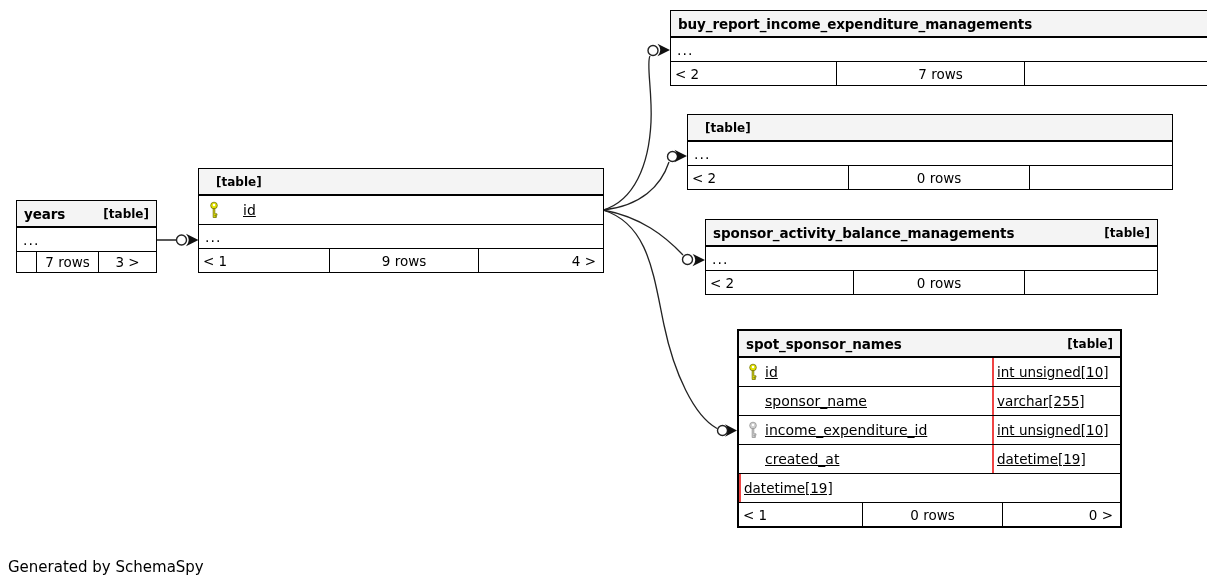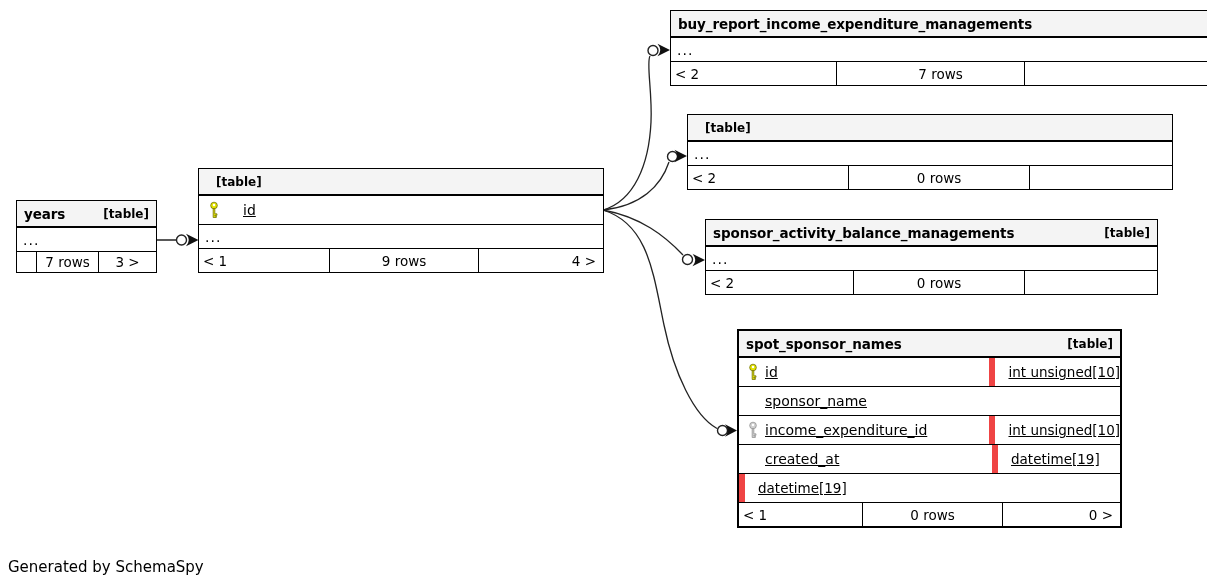--- a/index.html
+++ b/index.html
@@ -39,21 +39,21 @@
   .fk .khead,.fk .kbody{fill:var(--color-foreign-key,#cfcfcf);stroke:#8f8f8f;stroke-width:0.9;}
   .khole{fill:#fff;stroke:none;}
   .cname{margin-left:44px;}
 
   
   .spot .key{left:9px;}
   .spot .name-cell{width:253px;height:100%;display:flex;align-items:center;box-sizing:border-box;}
   .spot .name-cell .cname{margin-left:26px;}
   .spot .type-cell{
     flex:1;height:100%;display:flex;align-items:center;
-    border-left:6px solid #ef4444;padding-left:13px;font-size:13.5px;box-sizing:border-box;
+    border-left:2px solid #ef4444;padding-left:3px;font-size:13.5px;box-sizing:border-box;
   }
 
   .tfoot{display:flex;align-items:stretch;height:23px;}
   .tfoot.short{height:20px;}
   .fcell{display:flex;align-items:center;box-sizing:border-box;font-size:13.5px;}
   .fcell + .fcell{border-left:1px solid #000;}
   .f-left{justify-content:flex-start;padding-left:4px;}
   .f-center{justify-content:center;}
   .f-right{justify-content:flex-end;padding-right:7px;}
   .f-rest{flex:1;}
@@ -180,20 +180,21 @@
         <path class="kbody" d="M5 8.4 h2 v6.2 h2.6 v1.8 h-2.6 v0.8 h1.8 v1.8 h-3.8 z"></path>
       </svg>
       <span class="cname">id</span>
     </div>
     <div class="type-cell">int unsigned[10]</div>
   </div>
   <div class="trow col-row">
     <div class="name-cell">
       <span class="cname">sponsor_name</span>
     </div>
+    <div class="type-cell">varchar[255]</div>
   </div>
   <div class="trow col-row">
     <div class="name-cell">
       <svg class="key fk" width="10" height="18" viewBox="0 0 12 20">
         <circle class="khead" cx="6" cy="4.6" r="4"></circle>
         <circle class="khole" cx="6" cy="4" r="1.5"></circle>
         <path class="kbody" d="M5 8.4 h2 v6.2 h2.6 v1.8 h-2.6 v0.8 h1.8 v1.8 h-3.8 z"></path>
       </svg>
       <span class="cname">income_expenditure_id</span>
     </div>

